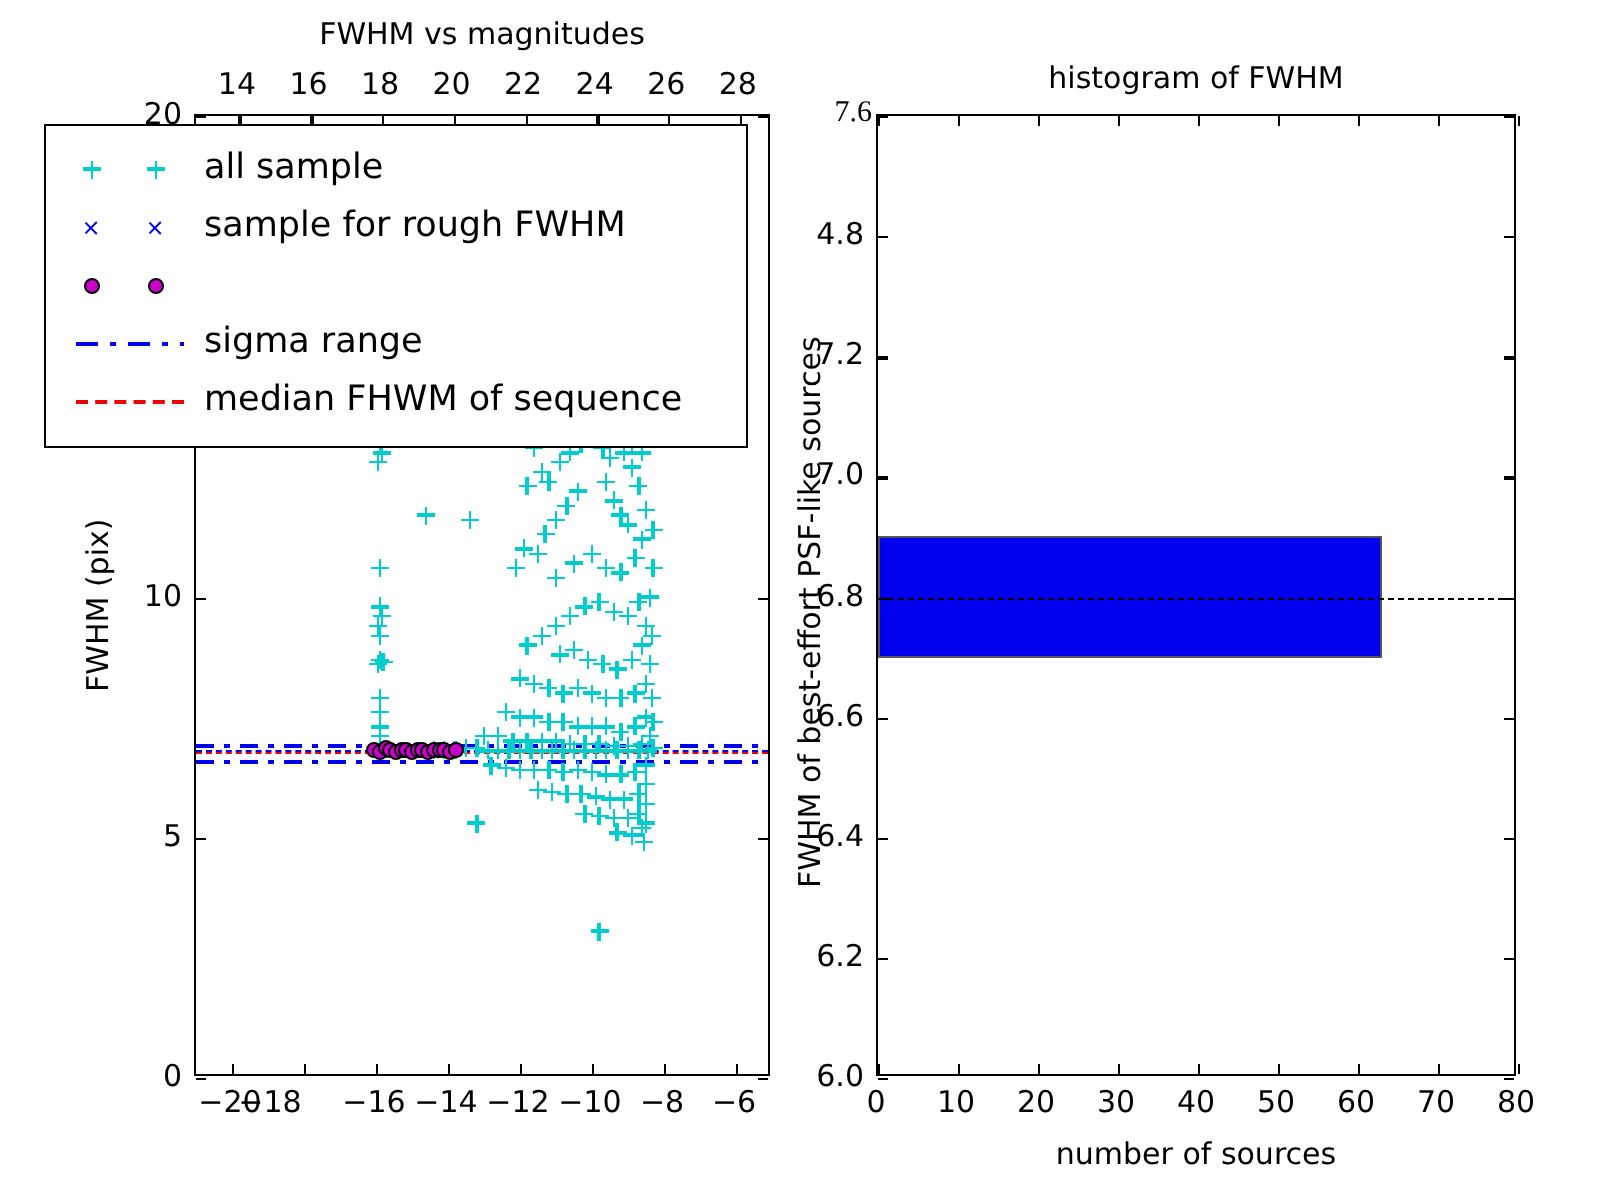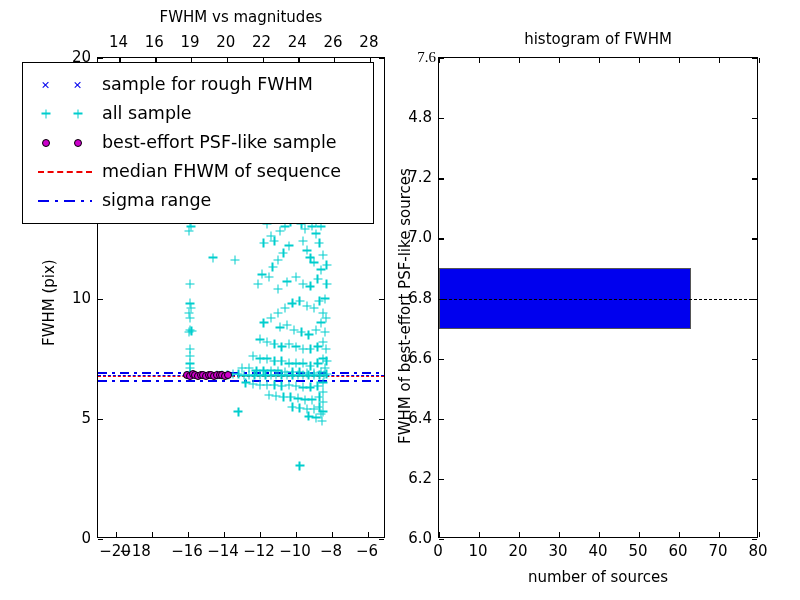--- a/index.html
+++ b/index.html
@@ -477,64 +477,63 @@
       <div class="tick left" style="top: 0px;"></div>
       <div class="tick right" style="top: 0px;"></div>
     </div>
 
   <div class="axis-title" id="right-xlabel" style="left: 438px; width: 320px; text-align: center; top: 568px;">number of sources</div>
   <div class="axis-title vertical" id="right-ylabel" style="left: 396px; top: 443.5px;">FWHM of best-effort PSF-like sources</div>
 
   <div id="legend">
       <div class="legend-row">
         <div class="legend-handle">
+          <div class="mk mk-plus lh-a" style="transform: translate(-50%, -50%);"></div>
+          <div class="mk mk-plus lh-b" style="transform: translate(-50%, -50%);"></div>
+        </div>
+        <div class="legend-text">all sample</div>
+      </div>
+      <div class="legend-row">
+        <div class="legend-handle">
           <div class="mk mk-x lh-a" style="transform: translate(-50%, -50%);"></div>
           <div class="mk mk-x lh-b" style="transform: translate(-50%, -50%);"></div>
         </div>
         <div class="legend-text">sample for rough FWHM</div>
-      </div>
-      <div class="legend-row">
-        <div class="legend-handle">
-          <div class="mk mk-plus lh-a" style="transform: translate(-50%, -50%);"></div>
-          <div class="mk mk-plus lh-b" style="transform: translate(-50%, -50%);"></div>
-        </div>
-        <div class="legend-text">all sample</div>
       </div>
       <div class="legend-row">
         <div class="legend-handle">
           <div class="mk mk-dot lh-a" style="transform: translate(-50%, -50%);"></div>
           <div class="mk mk-dot lh-b" style="transform: translate(-50%, -50%);"></div>
         </div>
-        <div class="legend-text">best-effort PSF-like sample</div>
+      </div>
+      <div class="legend-row">
+        <div class="legend-handle">
+          <div style="position: absolute; left: 6px; right: 4px; top: 50%; height: 2px; transform: translateY(-50%); background-image: repeating-linear-gradient(to right, rgb(0, 0, 238) 0px, rgb(0, 0, 238) 11px, transparent 11px, transparent 17px, rgb(0, 0, 238) 17px, rgb(0, 0, 238) 20px, transparent 20px, transparent 26px);"></div>
+        </div>
+        <div class="legend-text">sigma range</div>
       </div>
       <div class="legend-row">
         <div class="legend-handle">
           <div class="legend-line" style="border-top: 2px dashed rgb(238, 0, 0);"></div>
         </div>
         <div class="legend-text">median FHWM of sequence</div>
-      </div>
-      <div class="legend-row">
-        <div class="legend-handle">
-          <div style="position: absolute; left: 6px; right: 4px; top: 50%; height: 2px; transform: translateY(-50%); background-image: repeating-linear-gradient(to right, rgb(0, 0, 238) 0px, rgb(0, 0, 238) 11px, transparent 11px, transparent 17px, rgb(0, 0, 238) 17px, rgb(0, 0, 238) 20px, transparent 20px, transparent 26px);"></div>
-        </div>
-        <div class="legend-text">sigma range</div>
       </div>
     </div>
 
 <div class="tick-label xl" style="left: 115px; top: 542px;">−20</div>
     <div class="tick-label xl" style="left: 135px; top: 542px;">−18</div>
     <div class="tick-label xl" style="left: 187px; top: 542px;">−16</div>
     <div class="tick-label xl" style="left: 223px; top: 542px;">−14</div>
     <div class="tick-label xl" style="left: 259px; top: 542px;">−12</div>
     <div class="tick-label xl" style="left: 295px; top: 542px;">−10</div>
     <div class="tick-label xl" style="left: 331px; top: 542px;">−8</div>
     <div class="tick-label xl" style="left: 367px; top: 542px;">−6</div>
     <div class="tick-label xl" style="left: 118.466px; top: 33px;">14</div>
     <div class="tick-label xl" style="left: 154.242px; top: 33px;">16</div>
-    <div class="tick-label xl" style="left: 190.019px; top: 33px;">19</div>
+    <div class="tick-label xl" style="left: 190.019px; top: 33px;">18</div>
     <div class="tick-label xl" style="left: 225.795px; top: 33px;">20</div>
     <div class="tick-label xl" style="left: 261.571px; top: 33px;">22</div>
     <div class="tick-label xl" style="left: 297.348px; top: 33px;">24</div>
     <div class="tick-label xl" style="left: 333.124px; top: 33px;">26</div>
     <div class="tick-label xl" style="left: 368.901px; top: 33px;">28</div>
     <div class="tick-label yl" style="left: 51px; width: 40px; top: 538px;">0</div>
     <div class="tick-label yl" style="left: 51px; width: 40px; top: 417.75px;">5</div>
     <div class="tick-label yl" style="left: 51px; width: 40px; top: 297.5px;">10</div>
     <div class="tick-label yl" style="left: 51px; width: 40px; top: 57px;">20</div>
     <div class="tick-label xl" style="left: 438px; top: 542px;">0</div>

